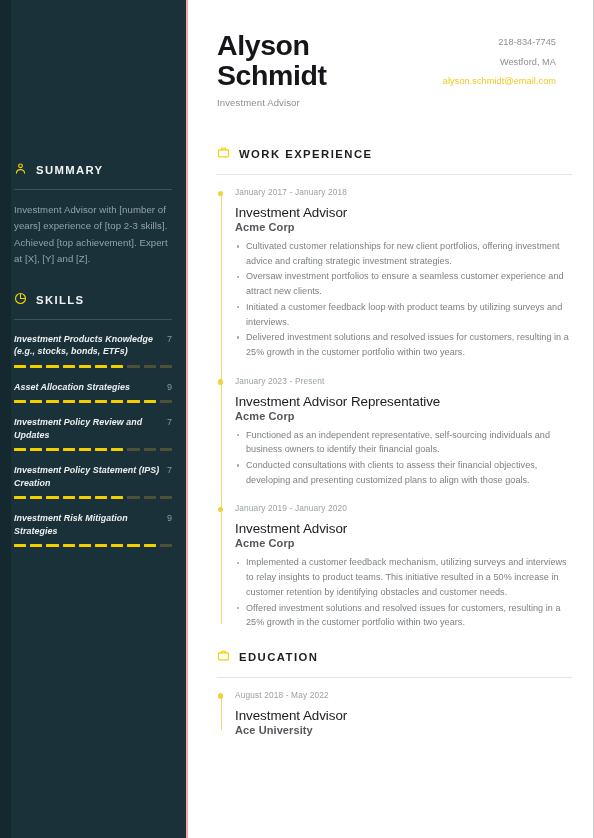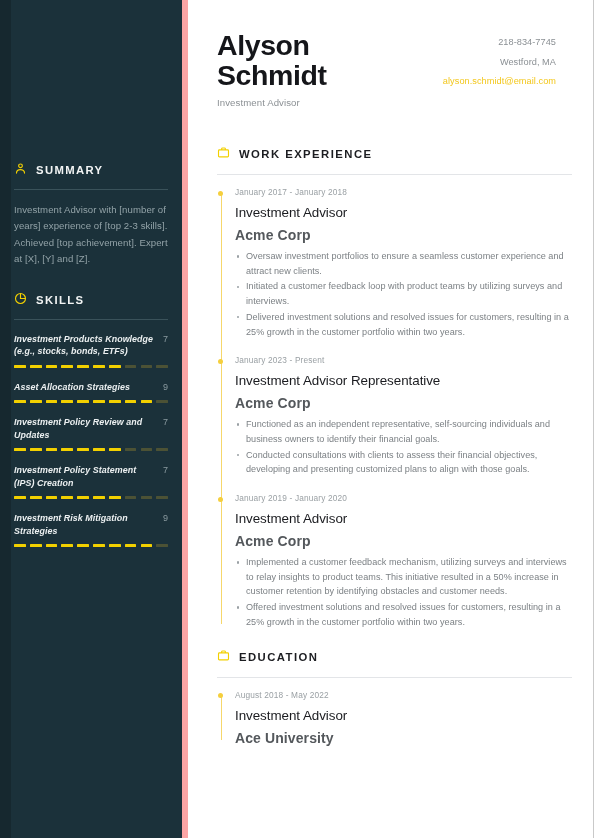--- a/index.html
+++ b/index.html
@@ -26,21 +26,21 @@
     overflow: hidden;
   }
 
   
   .sidebar {
     position: relative;
     width: 188px;
     flex: 0 0 188px;
     background: #1b313a;
     padding: 0 14px 0 14px;
-    border-right: 6px solid #fca5a5;
+    border-right: 2px solid #fca5a5;
   }
   .sidebar::before {
     content: "";
     position: absolute;
     left: 0; top: 0; bottom: 0;
     width: 11px;
     background: #16282f;
   }
 
   .side-section { position: relative; }
@@ -198,24 +198,23 @@
     line-height: 11px;
   }
   .entry-title {
     font-size: 13.4px;
     color: #1b1c20;
     margin-top: 6px;
     line-height: 17px;
     letter-spacing: -0.05px;
   }
   .entry-org {
-    font-size: 14px;
+    font-size: 11px;
     font-weight: bold;
     color: #54585c;
-    margin-top: 6px;
     letter-spacing: 0.1px;
   }
 
   .bullets { margin-top: 6px; list-style: none; }
   .bullets li {
     position: relative;
     padding-left: 11px;
     font-size: 9.1px;
     line-height: 14.7px;
     color: #7c8185;
@@ -392,20 +391,21 @@
       <div class="sec-rule"></div>
       <div class="timeline">
         <div class="tl-line"></div>
         <div id="work-entries">
             <div class="entry">
               <span class="tl-dot"></span>
               <div class="entry-date">January 2017 - January 2018</div>
               <div class="entry-title">Investment Advisor</div>
               <div class="entry-org">Acme Corp</div>
               <ul class="bullets">
+                <li>Cultivated customer relationships for new client portfolios, offering investment advice and crafting strategic investment strategies.</li>
                 <li>Oversaw investment portfolios to ensure a seamless customer experience and attract new clients.</li>
                 <li>Initiated a customer feedback loop with product teams by utilizing surveys and interviews.</li>
                 <li>Delivered investment solutions and resolved issues for customers, resulting in a 25% growth in the customer portfolio within two years.</li>
               </ul>
             </div>
             <div class="entry">
               <span class="tl-dot"></span>
               <div class="entry-date">January 2023 - Present</div>
               <div class="entry-title">Investment Advisor Representative</div>
               <div class="entry-org">Acme Corp</div>

